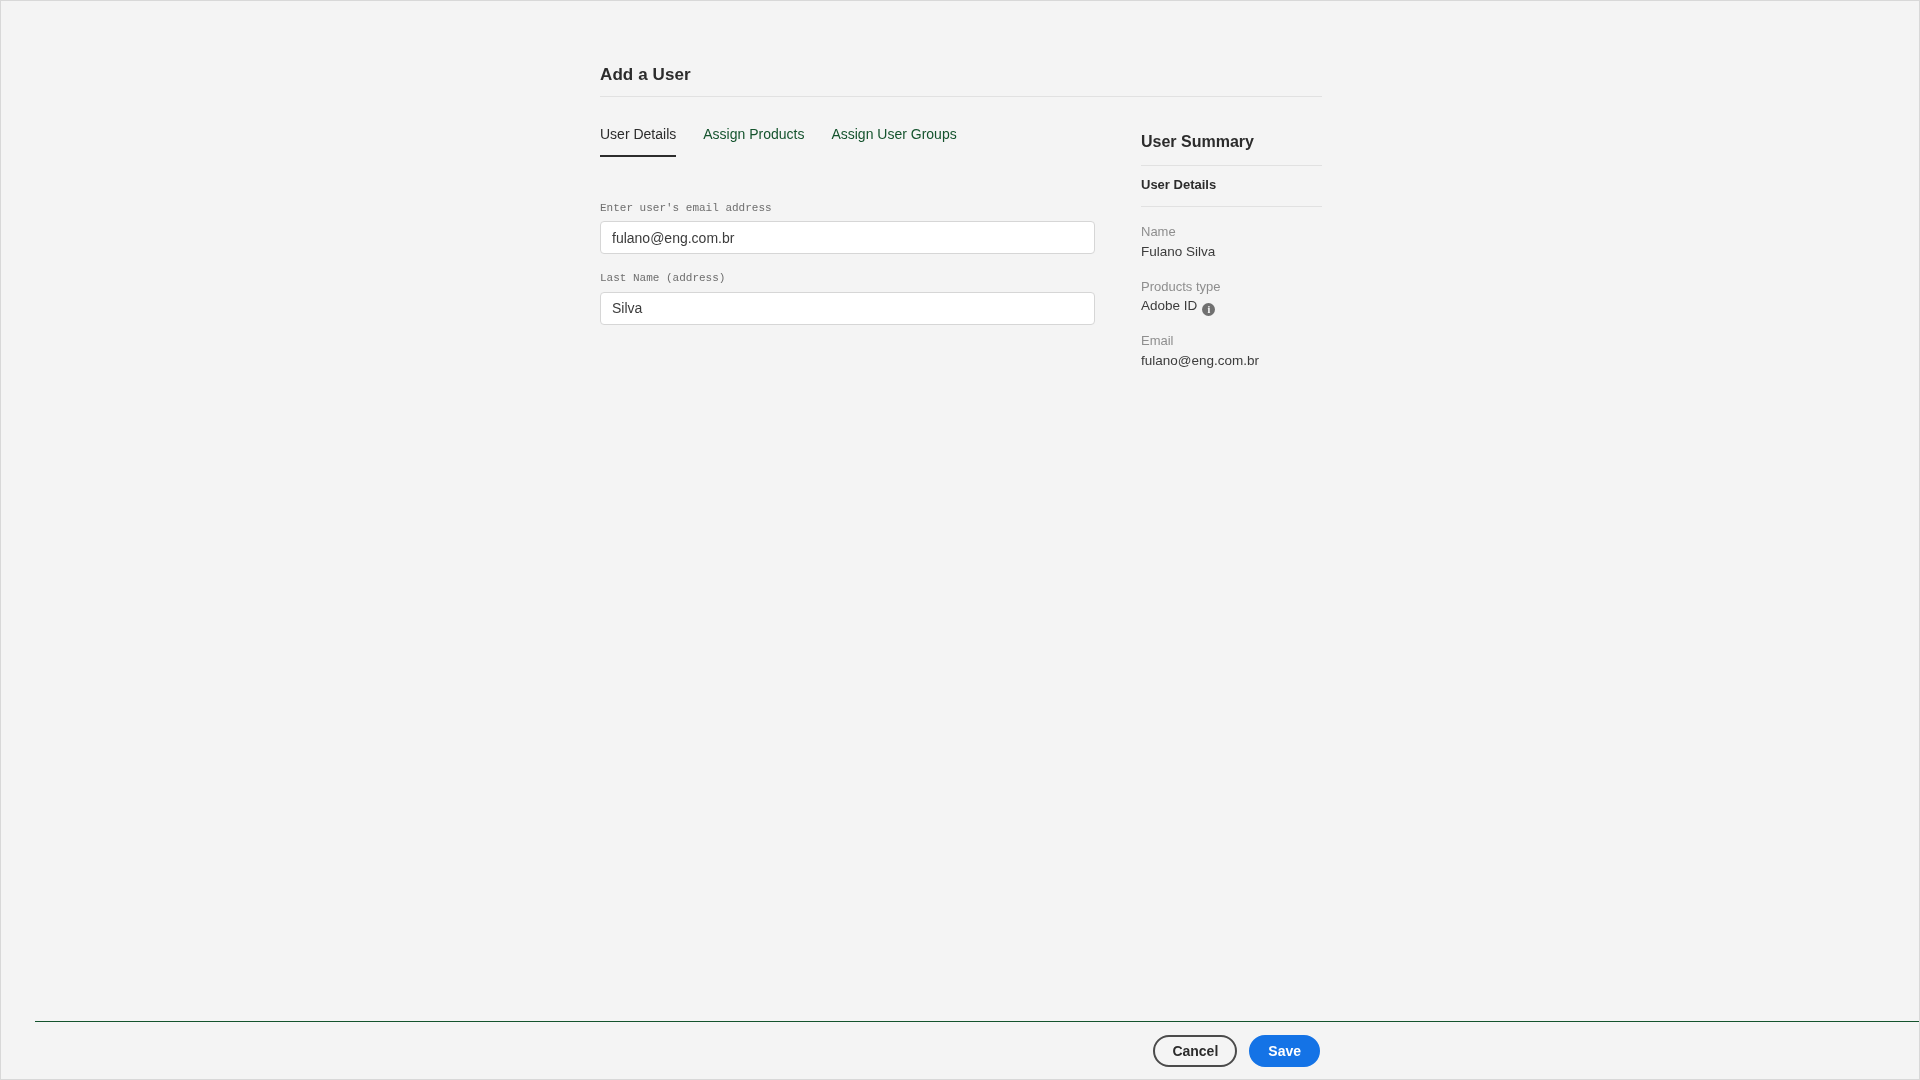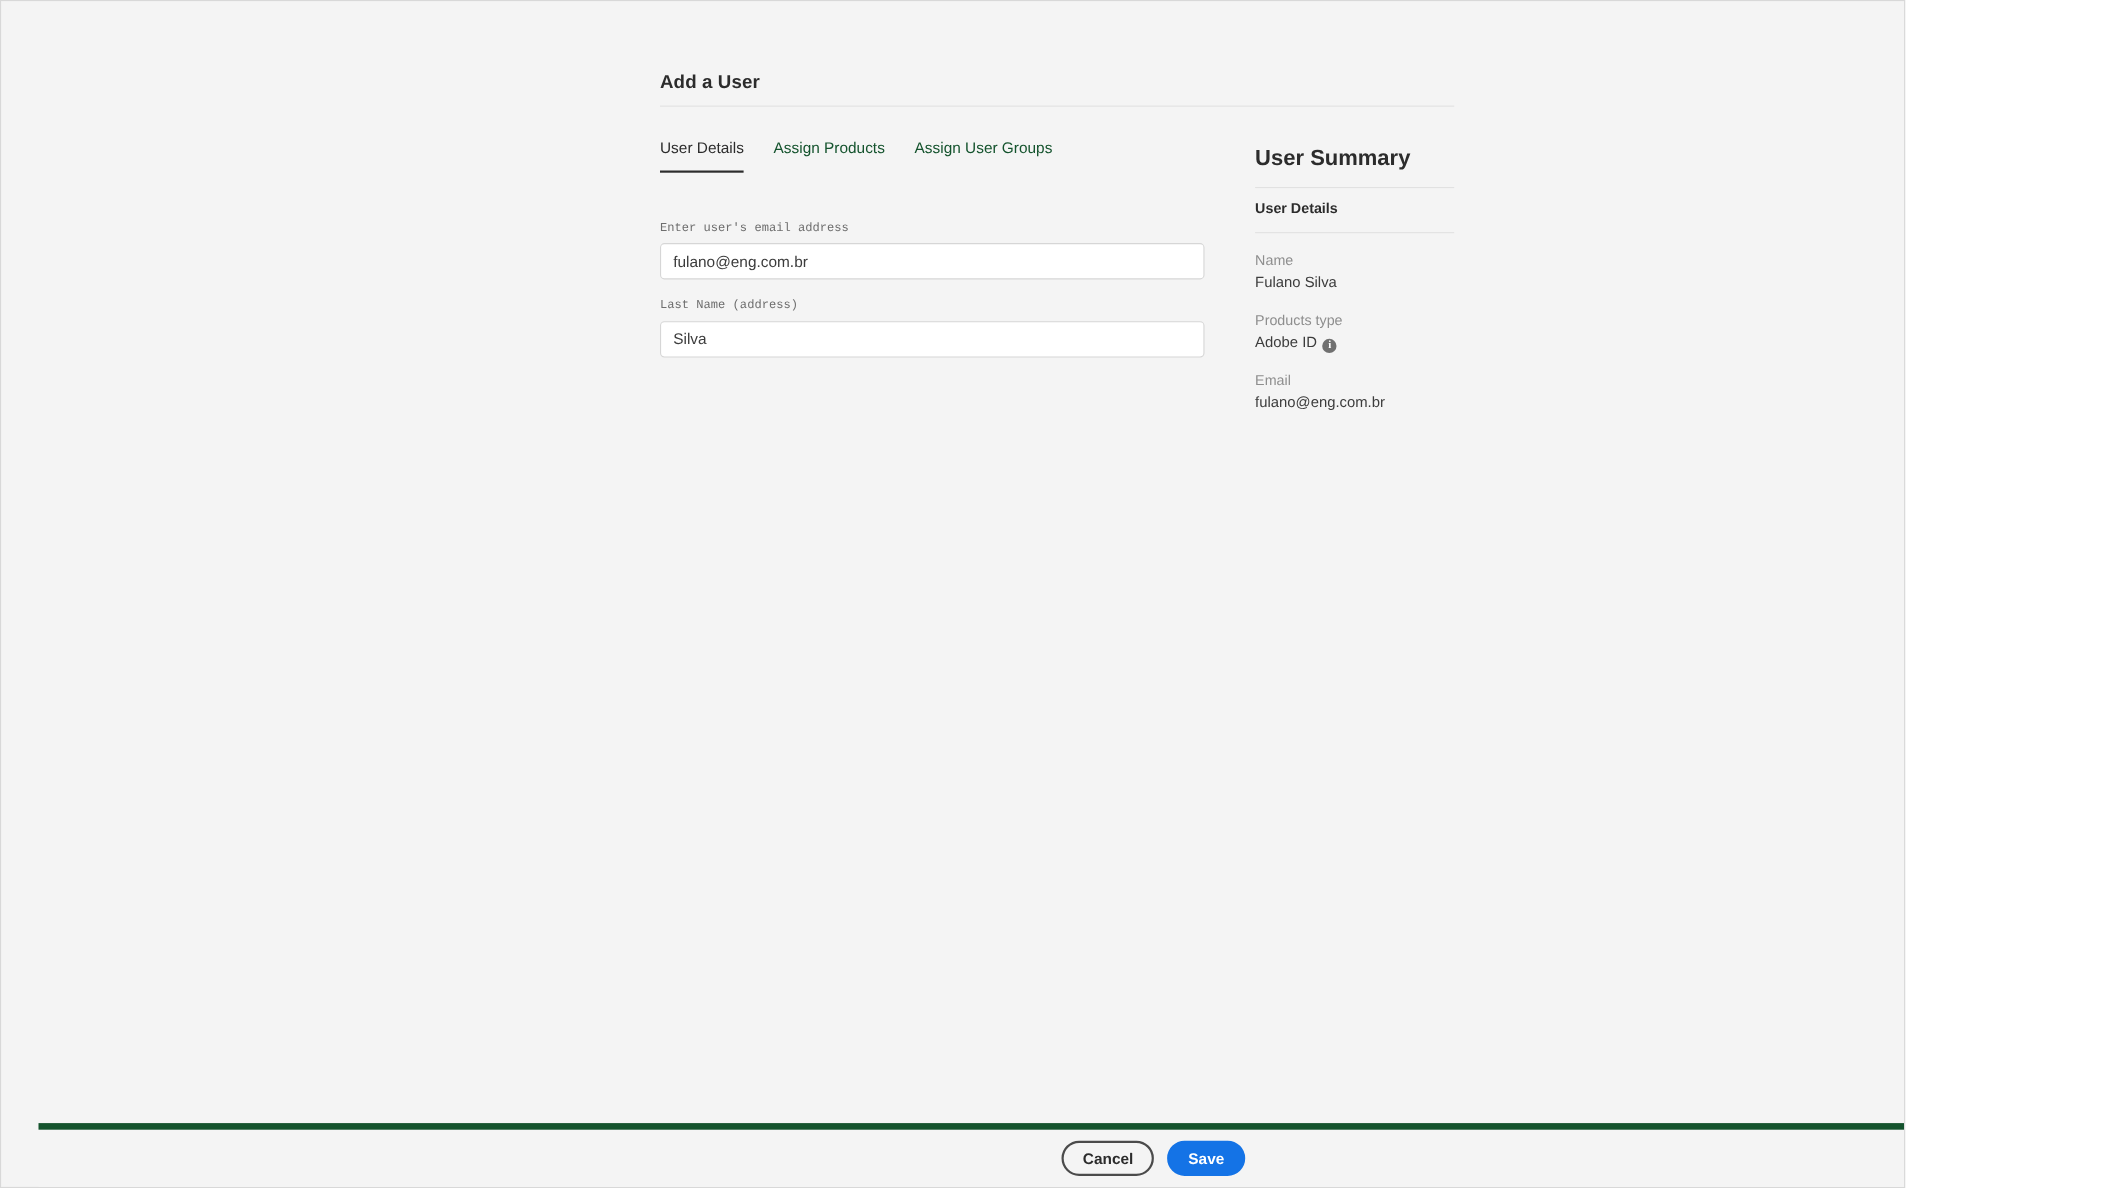--- a/index.html
+++ b/index.html
@@ -12,21 +12,21 @@
     background: #ffffff;
     font-family: "Liberation Sans", sans-serif;
     -webkit-font-smoothing: antialiased;
     overflow: hidden;
   }
 
   .app-frame {
     position: absolute;
     left: 0;
     top: 0;
-    width: 1732px;
+    width: 1920px;
     height: 1080px;
     box-sizing: border-box;
     border: 1px solid #d8d8d8;
     background: #f4f4f4;
     overflow: hidden;
   }
 
   
   .content-area {
     position: absolute;
@@ -128,21 +128,21 @@
   }
 
   
   .summary-panel {
     position: absolute;
     left: 1140px;
     top: 131px;
     width: 181px;
   }
   .summary-title {
-    font-size: 20px;
+    font-size: 16px;
     font-weight: bold;
     color: #2c2c2c;
     line-height: 1.2;
   }
   .summary-rule {
     height: 1px;
     background: #e1e1e1;
     margin: 14px 0 0 0;
   }
   .summary-subtitle {
@@ -182,21 +182,21 @@
     cursor: pointer;
   }
 
   
   .footer {
     position: absolute;
     left: 0;
     right: 0;
     bottom: 0;
     height: 58px;
-    border-top: 6px solid #14532d;
+    border-top: 1px solid #14532d;
     background: #f4f4f4;
     display: flex;
     align-items: center;
     justify-content: flex-end;
     padding-right: 599px;
     box-sizing: border-box;
     margin-left: 34px;
   }
   .btn {
     font-family: "Liberation Sans", sans-serif;

